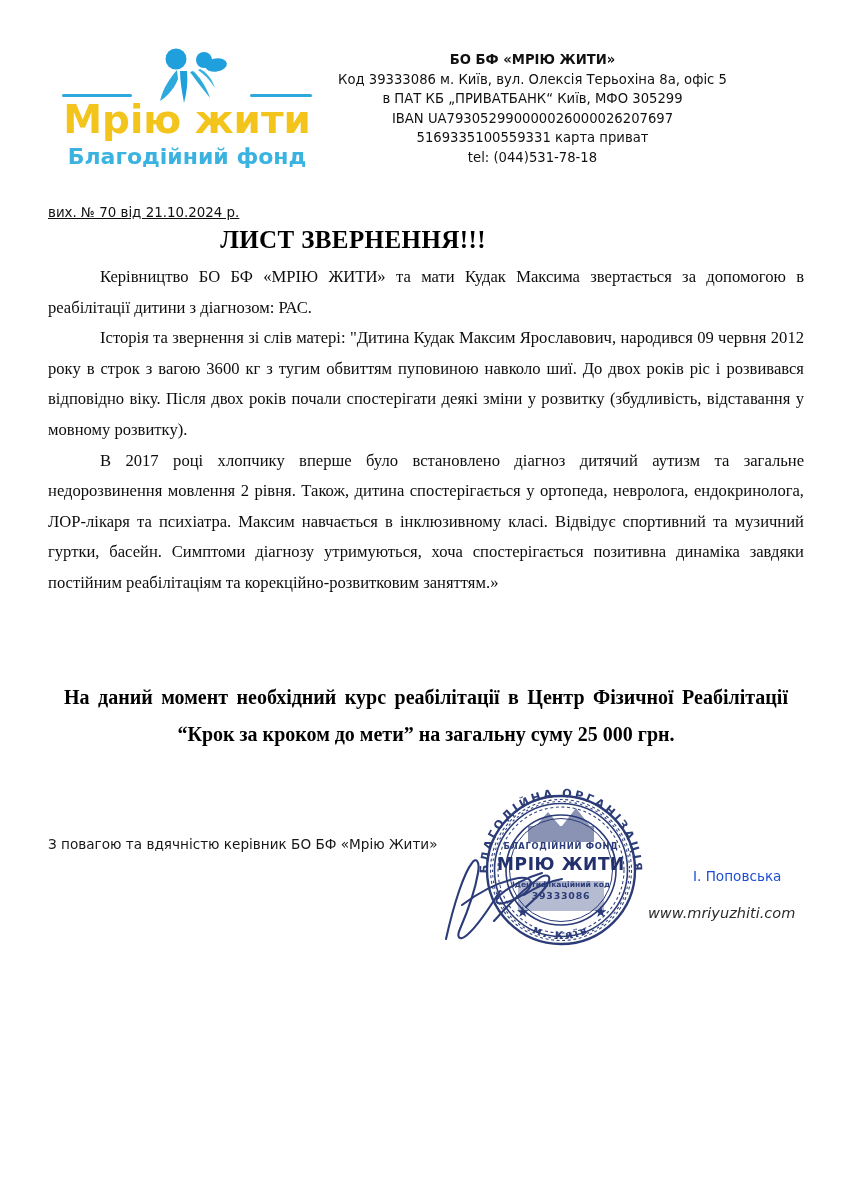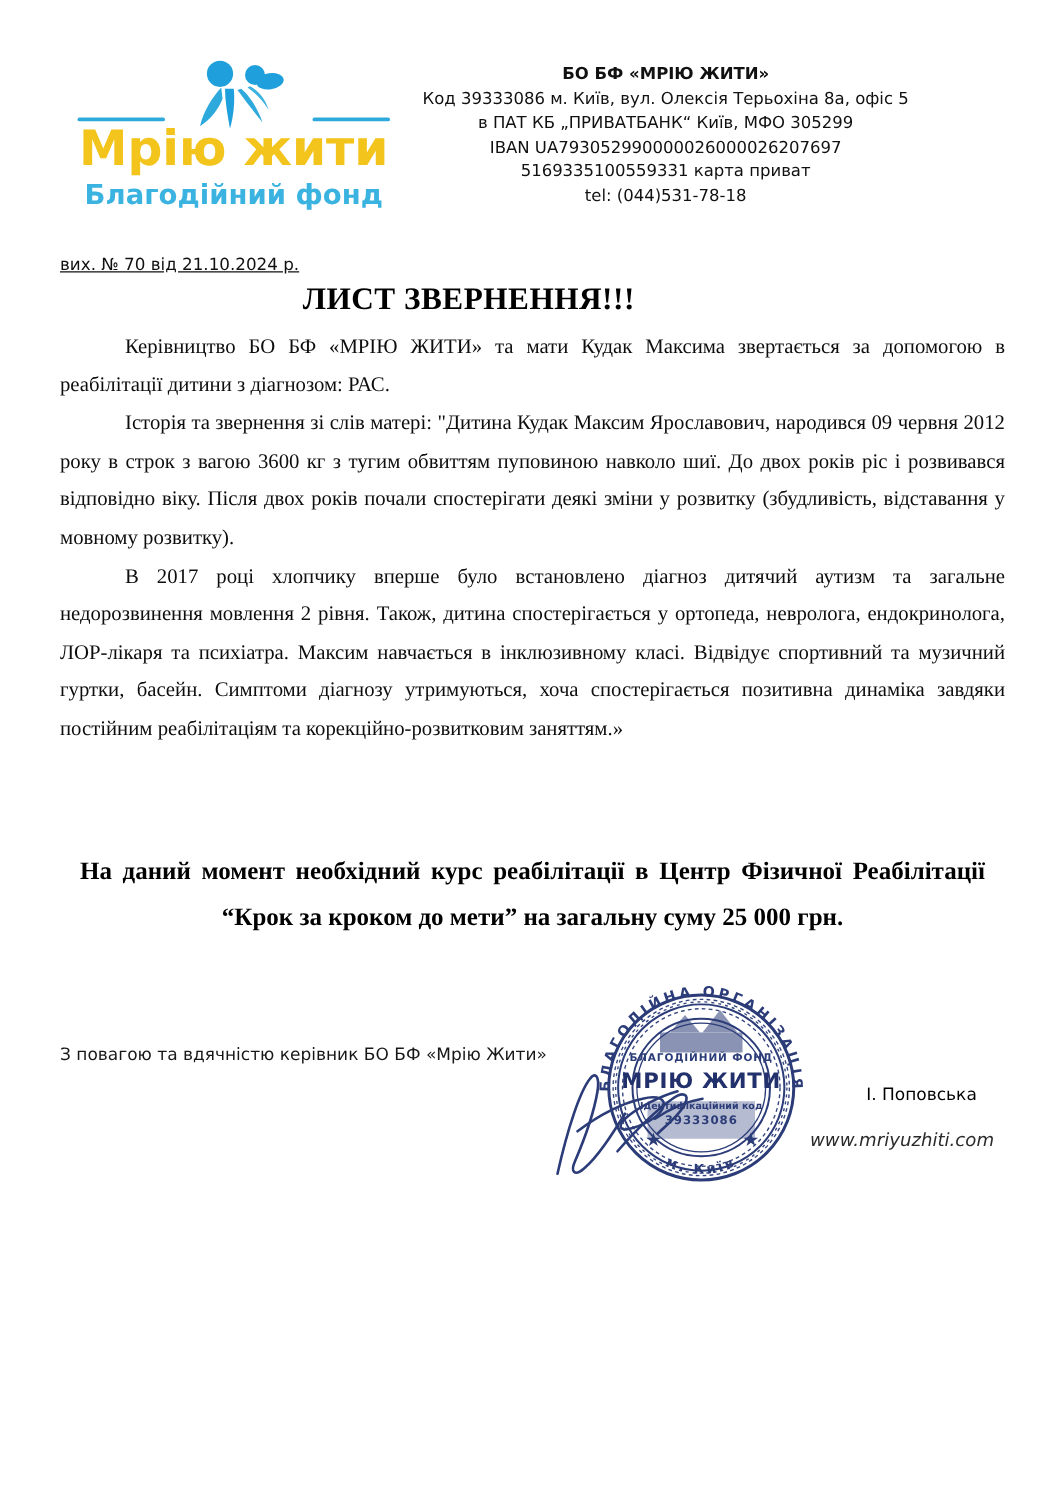--- a/index.html
+++ b/index.html
@@ -128,21 +128,20 @@
     position: absolute;
     left: 0;
     top: 226px;
     width: 706px;
     text-align: center;
     font-family: "Liberation Serif", serif;
     font-weight: 700;
     font-size: 25px;
     letter-spacing: 0.4px;
     color: #000000;
-    margin-left: 22px;
   }
 
   
   .body-text {
     position: absolute;
     left: 48px;
     top: 262px;
     width: 756px;
   }
   .body-text p {
@@ -182,21 +181,21 @@
     font-size: 13.6px;
     color: #171717;
     white-space: nowrap;
   }
   .sign-name {
     position: absolute;
     left: 693px;
     top: 868px;
     font-family: "DejaVu Sans", sans-serif;
     font-size: 13.6px;
-    color: #000000;
+    color: #1d4ed8;
     white-space: nowrap;
   }
   .website {
     position: absolute;
     left: 648px;
     top: 905px;
     font-family: "DejaVu Sans", sans-serif;
     font-style: italic;
     font-size: 14.5px;
     color: #2b2b2b;

